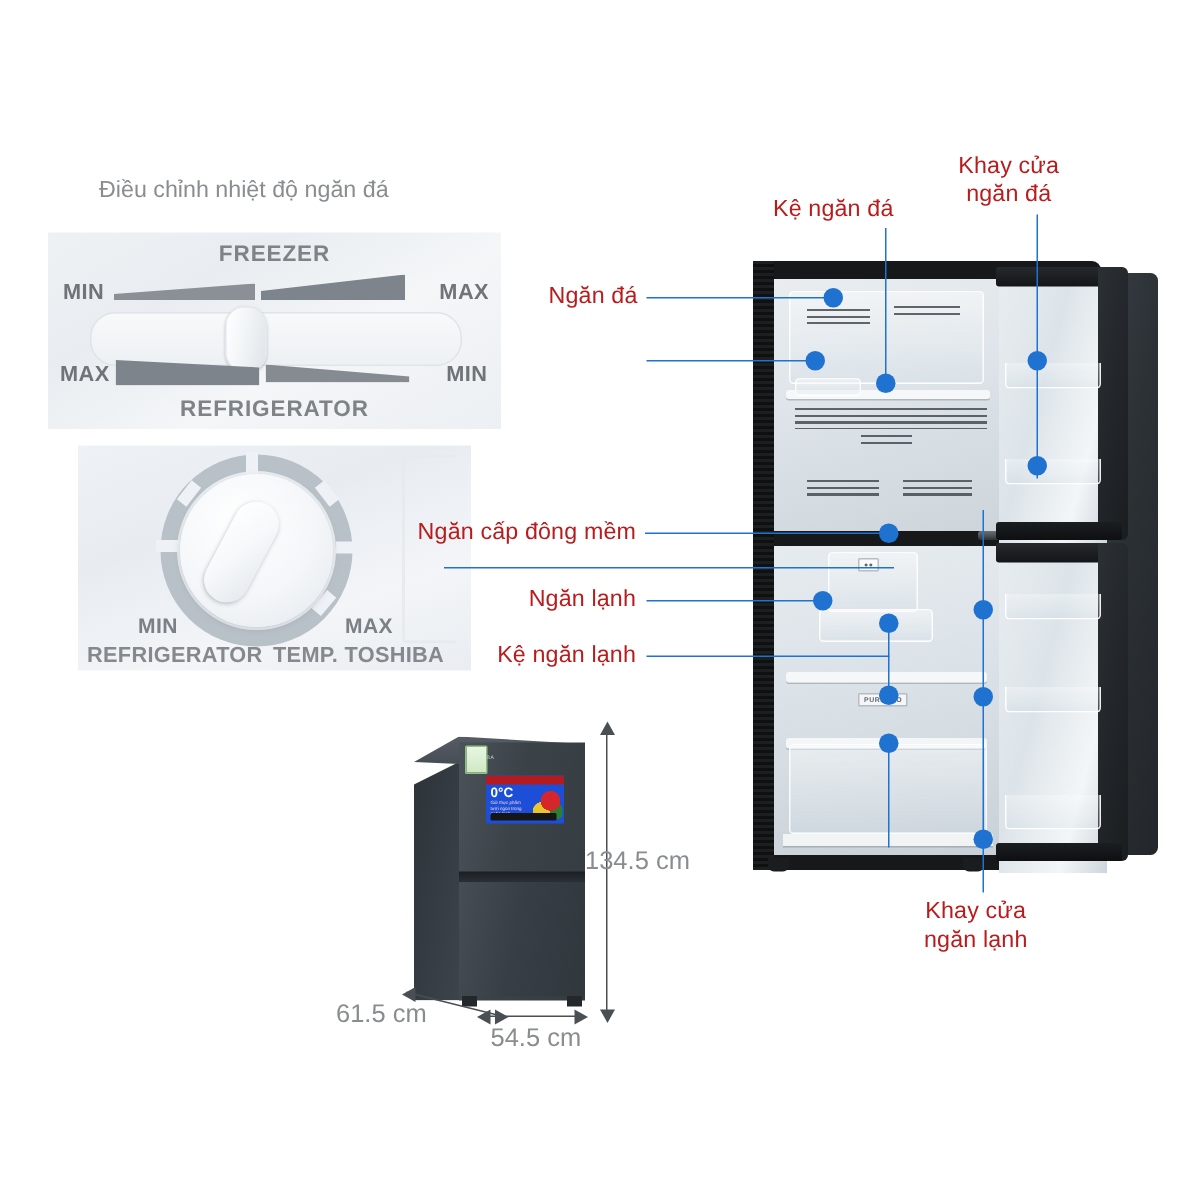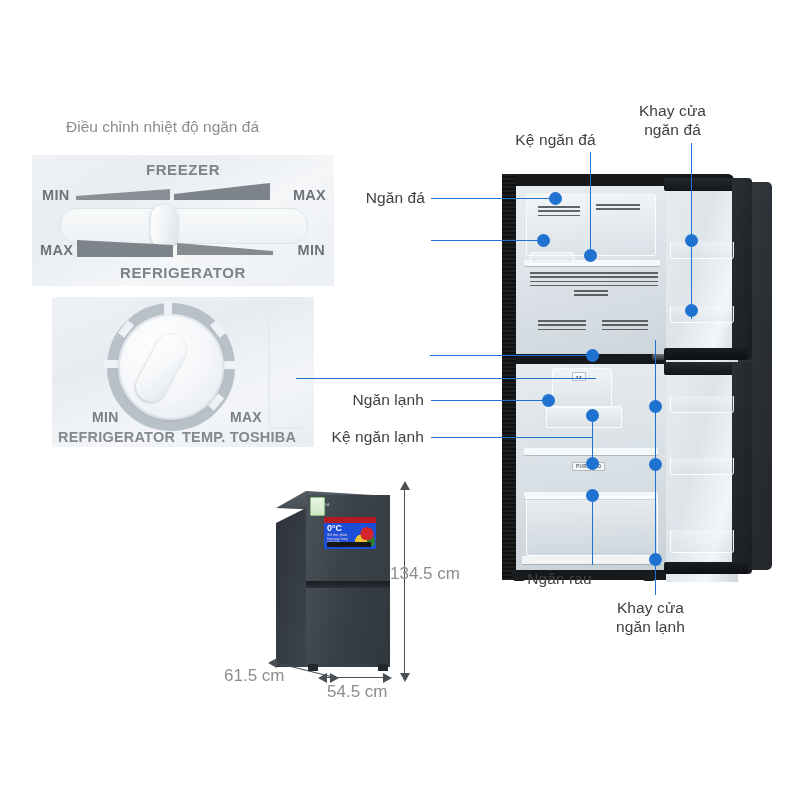--- a/index.html
+++ b/index.html
@@ -3,21 +3,21 @@
 <meta charset="utf-8">
 <style>
   html,body{margin:0;padding:0;background:#ffffff;}
   body{width:800px;height:800px;position:relative;overflow:hidden;
        font-family:"Liberation Sans","DejaVu Sans",sans-serif;
        -webkit-font-smoothing:antialiased;}
   .stage{position:absolute;left:0;top:0;width:800px;height:800px;}
 
   
   .callout{
-    position:absolute;color:#404040;font-size:15.5px;line-height:19px;
+    position:absolute;color:#b91c1c;font-size:15.5px;line-height:19px;
     white-space:nowrap;letter-spacing:.1px;
   }
   .callout.r{text-align:right;}
   .callout.c{text-align:center;}
 
   
   .lead-h{position:absolute;height:0;border-top:1.6px solid #1f72d0;}
   .lead-v{position:absolute;width:0;border-left:1.6px solid #1f72d0;}
   .dot{position:absolute;width:13px;height:13px;border-radius:50%;
        background:#1f72d0;}
@@ -273,36 +273,36 @@
   <div class="callout c" style="left:488px;top:130px;width:135px;">Kệ ngăn đá</div>
   <div class="lead-v" style="left:590px;top:152px;height:102px;"></div>
   <div class="dot" style="left:584px;top:249px;"></div>
 
   <div class="callout c" style="left:605px;top:101px;width:135px;">Khay cửa</div>
   <div class="callout c" style="left:605px;top:120px;width:135px;">ngăn đá</div>
   <div class="lead-v" style="left:691px;top:143px;height:176px;"></div>
   <div class="dot" style="left:685px;top:234px;"></div>
   <div class="dot" style="left:685px;top:304px;"></div>
 
+  <div class="callout r" style="left:200px;top:345px;width:224px;">Ngăn cấp đông mềm</div>
   <div class="lead-h" style="left:430px;top:355px;width:162px;"></div>
   <div class="dot" style="left:586px;top:349px;"></div>
 
   <div class="lead-h" style="left:296px;top:378px;width:300px;"></div>
 
   <div class="callout r" style="left:300px;top:390px;width:124px;">Ngăn lạnh</div>
   <div class="lead-h" style="left:431px;top:400px;width:115px;"></div>
   <div class="dot" style="left:542px;top:394px;"></div>
 
   <div class="callout r" style="left:272px;top:427px;width:152px;">Kệ ngăn lạnh</div>
   <div class="lead-h" style="left:431px;top:437px;width:162px;"></div>
   <div class="dot" style="left:586px;top:409px;"></div>
   <div class="dot" style="left:586px;top:457px;"></div>
   <div class="lead-v" style="left:592px;top:415px;height:48px;"></div>
 
-  <div class="callout c" style="left:492px;top:569px;width:135px;">Ngăn rau</div>
   <div class="lead-v" style="left:592px;top:495px;height:70px;"></div>
   <div class="dot" style="left:586px;top:489px;"></div>
 
   <div class="callout c" style="left:583px;top:598px;width:135px;">Khay cửa</div>
   <div class="callout c" style="left:583px;top:617px;width:135px;">ngăn lạnh</div>
   <div class="lead-v" style="left:655px;top:340px;height:255px;"></div>
   <div class="dot" style="left:649px;top:400px;"></div>
   <div class="dot" style="left:649px;top:458px;"></div>
   <div class="dot" style="left:649px;top:553px;"></div>
 

